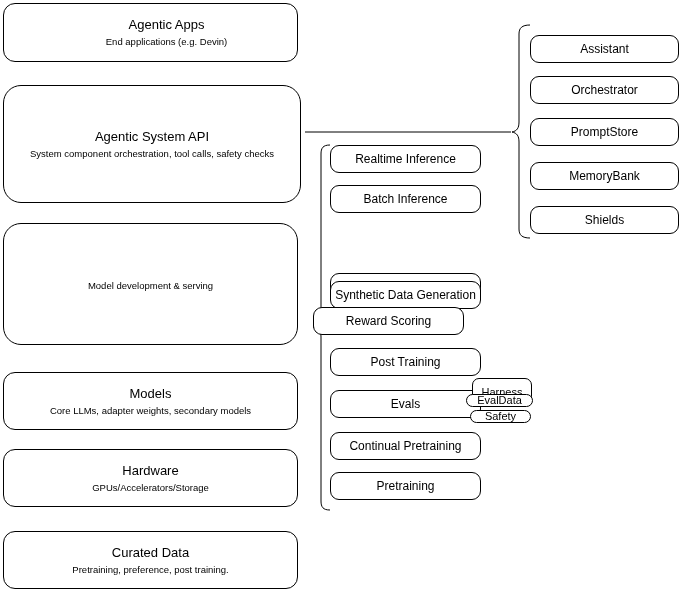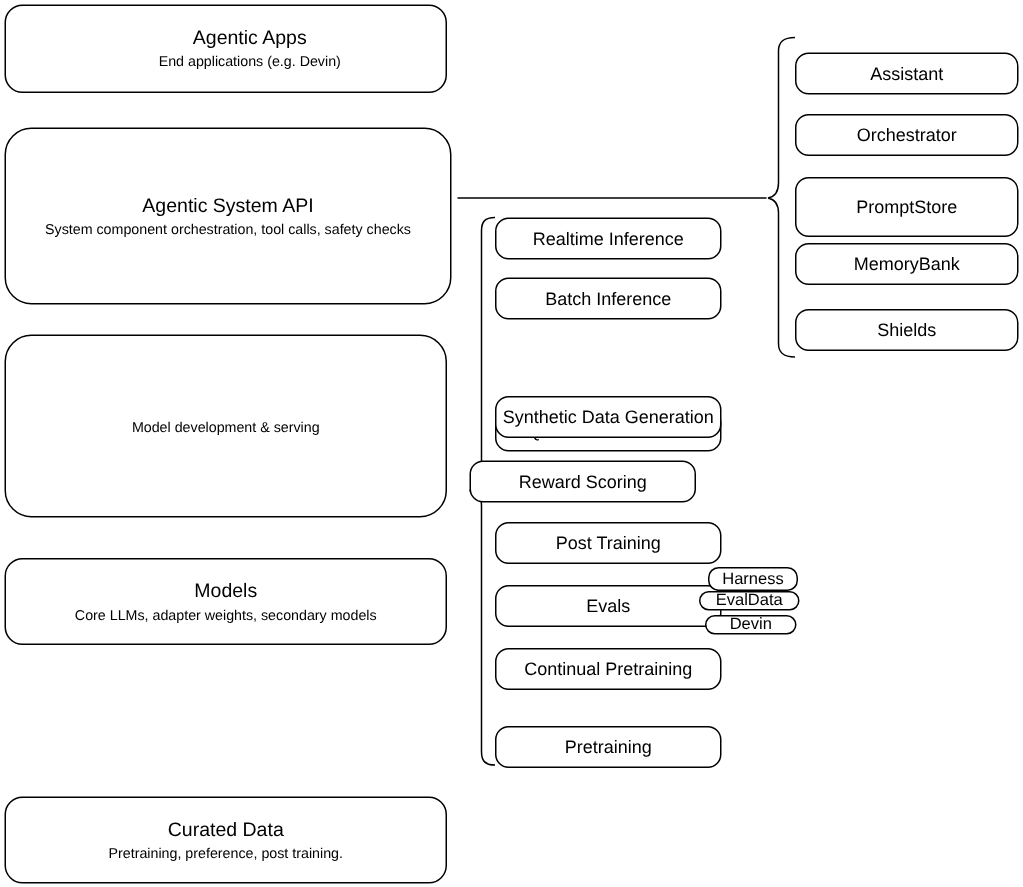--- a/index.html
+++ b/index.html
@@ -51,71 +51,75 @@
 
   <div class="node big" style="left:3px;top:223px;width:295px;height:122px;">
     <div class="subtitle">Model development &amp; serving</div>
   </div>
 
   <div class="node small-r" style="left:3px;top:372px;width:295px;height:58px;">
     <div class="title">Models</div>
     <div class="subtitle">Core LLMs, adapter weights, secondary models</div>
   </div>
 
+  <div class="node small-r" style="left:3px;top:449px;width:295px;height:58px;">
+    <div class="title">Hardware</div>
+    <div class="subtitle">GPUs/Accelerators/Storage</div>
+  </div>
 
   <div class="node small-r" style="left:3px;top:531px;width:295px;height:58px;">
     <div class="title">Curated Data</div>
     <div class="subtitle">Pretraining, preference, post training.</div>
   </div>
 
   <div class="chip" style="left:330px;top:145px;width:151px;height:28px;">
     <span>Realtime Inference</span>
   </div>
   <div class="chip" style="left:330px;top:185px;width:151px;height:28px;">
     <span>Batch Inference</span>
   </div>
   <div class="chip" style="left:330px;top:225px;width:151px;height:28px;margin-top:48px;">
     <span>Quantized Inference</span>
   </div>
-  <div class="chip" style="left:330px;top:264px;width:151px;height:28px;">
+  <div class="chip" style="left:330px;top:281px;width:151px;height:28px;">
     <span>Synthetic Data Generation</span>
   </div>
   <div class="chip" style="left:313px;top:307px;width:151px;height:28px;">
     <span>Reward Scoring</span>
   </div>
   <div class="chip" style="left:330px;top:348px;width:151px;height:28px;">
     <span>Post Training</span>
   </div>
   <div class="chip" style="left:330px;top:390px;width:151px;height:28px;">
     <span>Evals</span>
   </div>
   <div class="chip" style="left:330px;top:432px;width:151px;height:28px;">
     <span>Continual Pretraining</span>
   </div>
-  <div class="chip" style="left:330px;top:484px;width:151px;height:28px;align-items:center;">
+  <div class="chip" style="left:330px;top:472px;width:151px;height:28px;align-items:center;">
     <span>Pretraining</span>
   </div>
 
-  <div class="pill" style="left:472px;top:378px;width:60px;height:16px;text-align:right;">
+  <div class="pill" style="left:472px;top:378px;width:60px;height:28px;text-align:right;">
     <span>Harness</span>
   </div>
   <div class="pill" style="left:466px;top:394px;width:67px;height:13px;">
     <span>EvalData</span>
   </div>
   <div class="pill" style="left:470px;top:410px;width:61px;height:13px;">
-    <span>Devin</span>
+    <span>Safety</span>
   </div>
 
   <div class="chip" style="left:530px;top:76px;width:149px;height:28px;">
     <span>Orchestrator</span>
   </div>
   <div class="chip" style="left:530px;top:35px;width:149px;height:28px;">
     <span>Assistant</span>
   </div>
-  <div class="chip" style="left:530px;top:118px;width:149px;height:40px;">
+  <div class="chip" style="left:530px;top:118px;width:149px;height:28px;">
     <span>PromptStore</span>
   </div>
   <div class="chip" style="left:530px;top:162px;width:149px;height:28px;">
     <span>MemoryBank</span>
   </div>
   <div class="chip" style="left:530px;top:206px;width:149px;height:28px;">
     <span>Shields</span>
   </div>
 
 </div>

